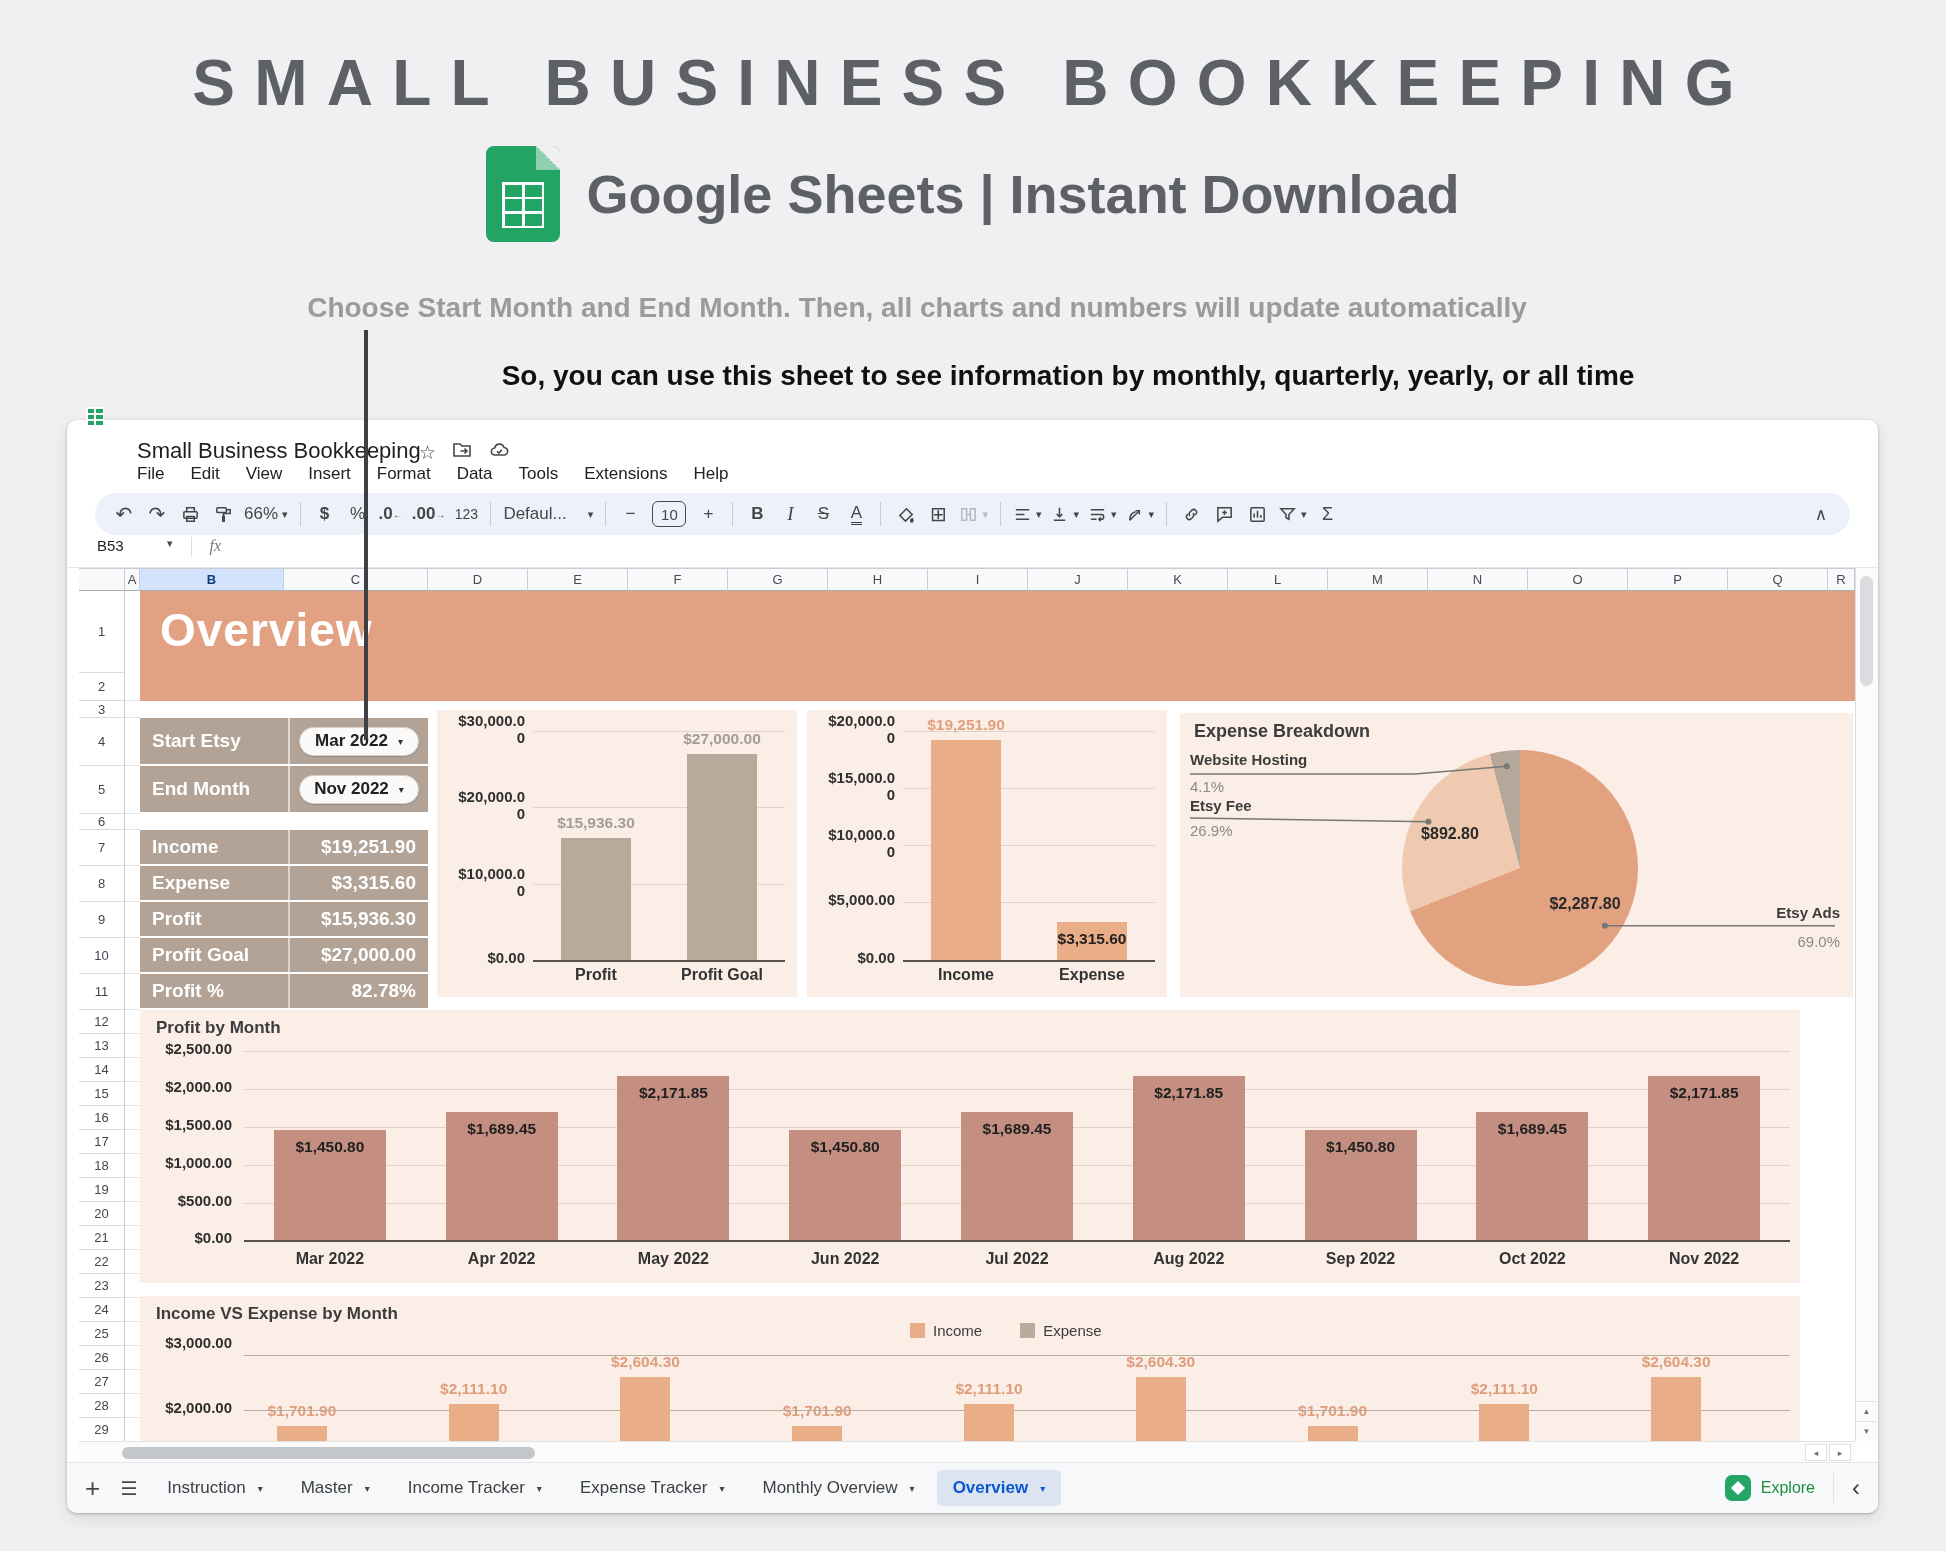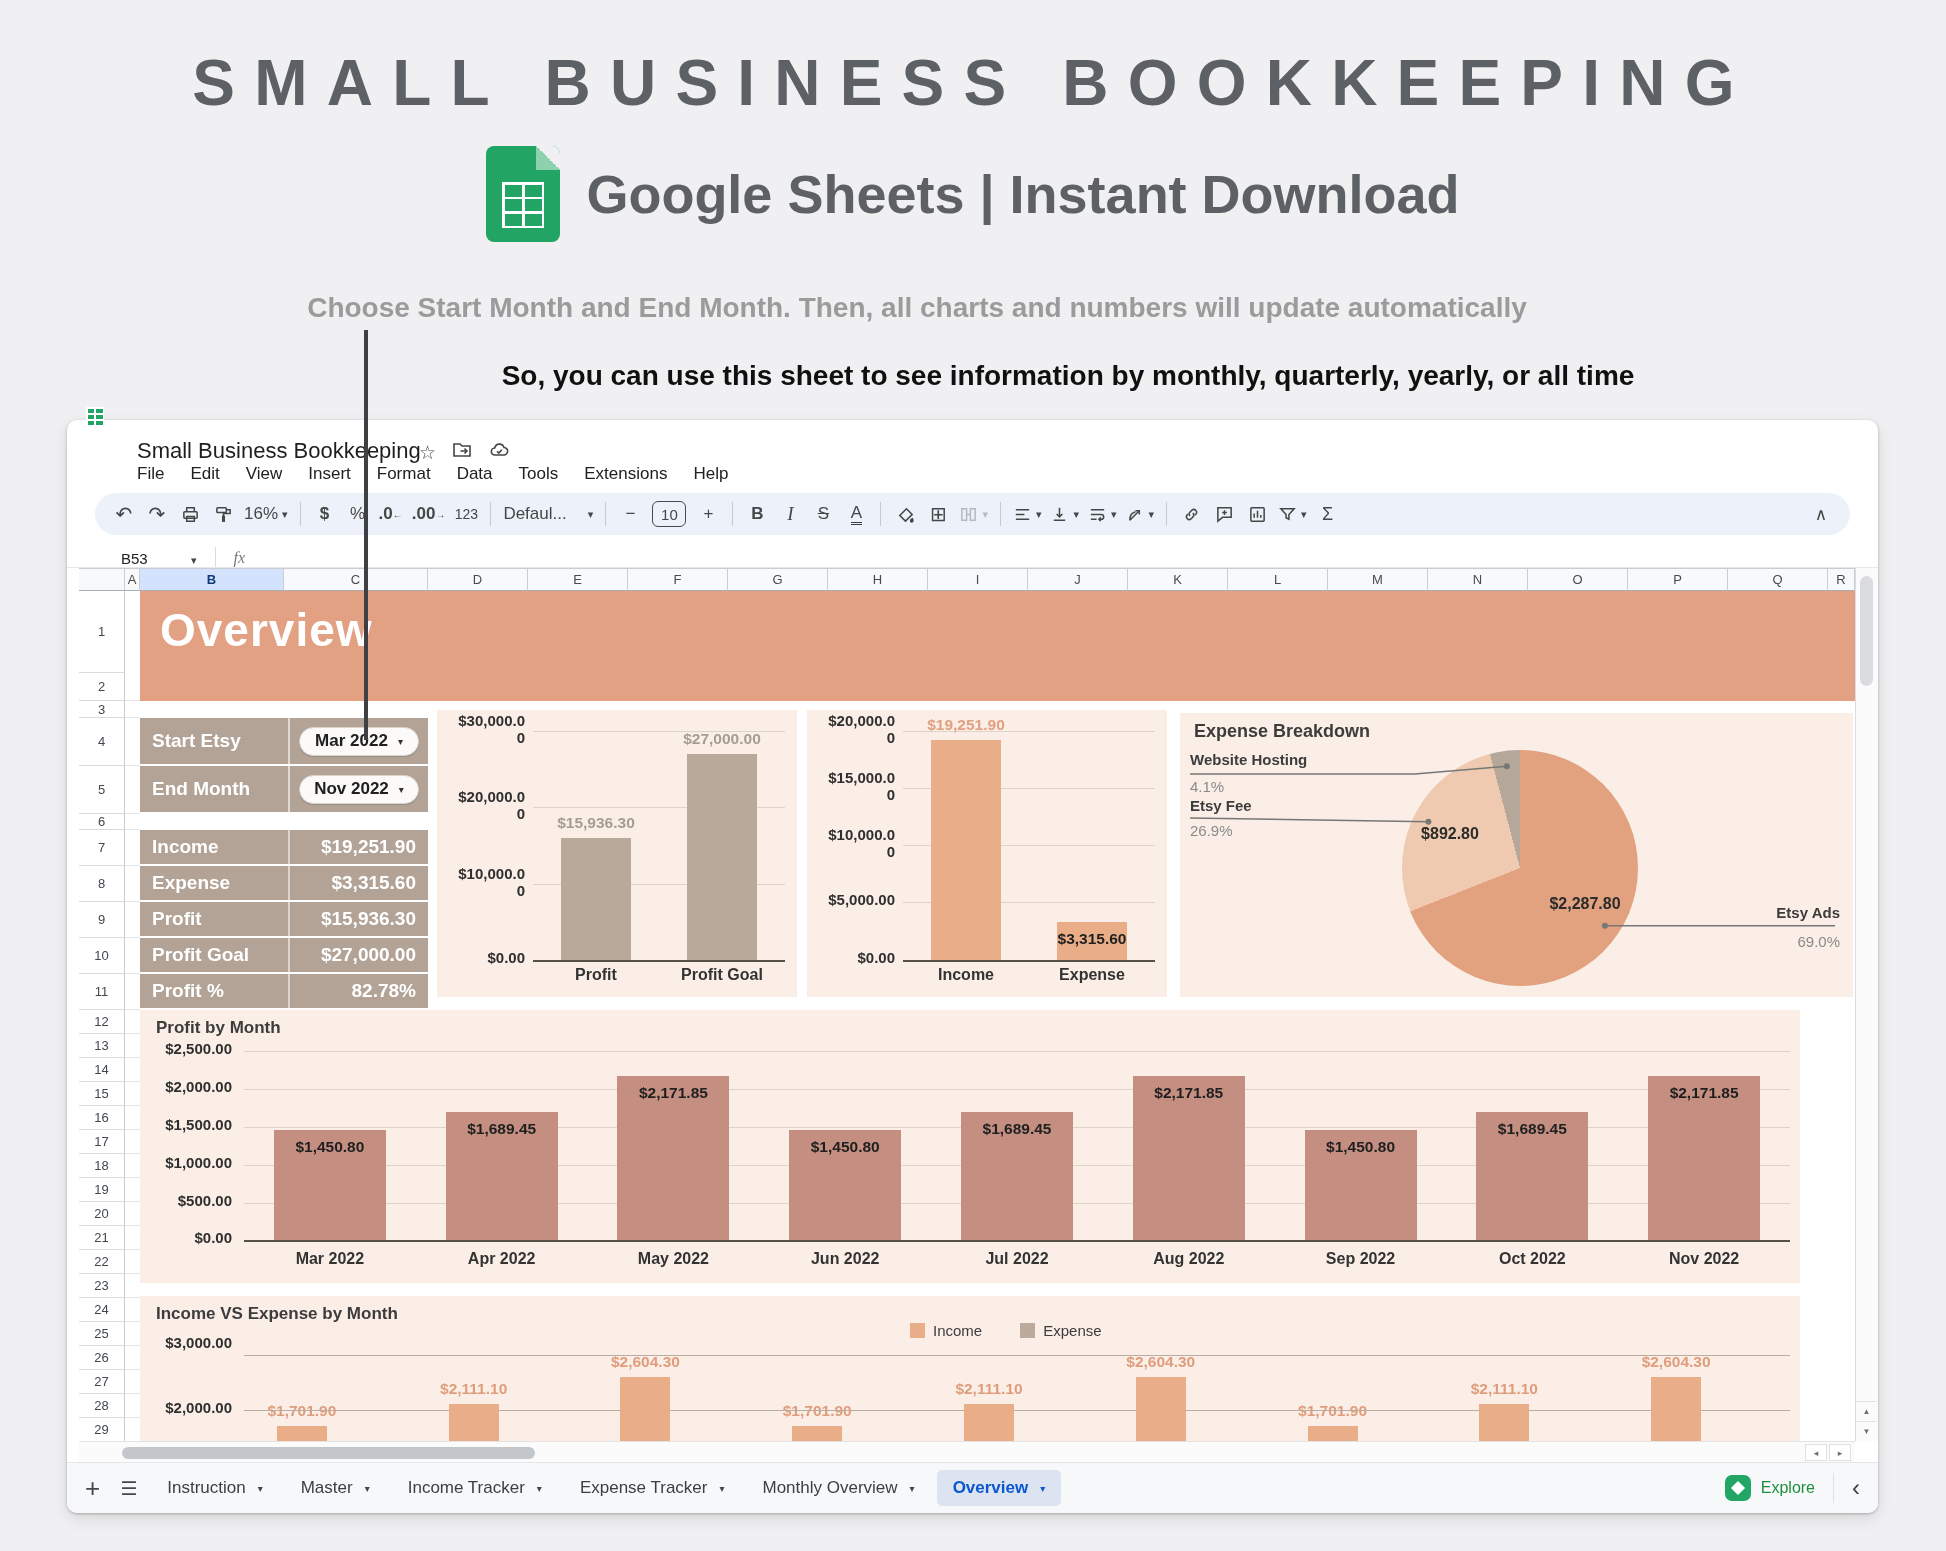--- a/index.html
+++ b/index.html
@@ -49,21 +49,21 @@
   .tbi svg { display:block; }
   .tb-div { width:1px; height:24px; background:#c6c9ce; margin:0 6px; }
   .caret { font-size:11px; margin-left:4px; color:#444746; }
   .fontsize { width:34px; height:26px; border:1.5px solid #474b4f; border-radius:6px; display:flex; align-items:center;
       justify-content:center; font-size:15px; margin:0 4px; }
   .tcA { border-bottom:3px double #3b3f44; line-height:1; padding-bottom:1px; font-size:17px;}
   .disabled { color:#b6bac0; }
   .spacer { flex:1; }
 
   
-  .fbar { left:0; top:117px; width:100%; height:31px; display:flex; align-items:flex-end; border-bottom:1px solid #e6e8ea;padding-left:24px; }
+  .fbar { left:0; top:117px; width:100%; height:31px; display:flex; align-items:flex-start; border-bottom:1px solid #e6e8ea; }
   .namebox { margin-left:30px; font-size:15px; color:#202124; width:66px; }
   .fx { font-family:"Liberation Serif","DejaVu Serif",serif; font-style:italic; color:#747a80; font-size:16px; }
 
   
   .colheads { left:12px; top:148px; width:1776px; height:23px; }
   .colcell { position:absolute; top:0; height:23px; background:#f8f9fa; border-right:1px solid #c9ccd1; border-top:1px solid #c9ccd1;
       border-bottom:1px solid #a9adb2; font-size:13px; color:#474b4f; display:flex; align-items:center; justify-content:center; }
   .colcell.sel { background:#d3e3fd; color:#123a7a; font-weight:bold; }
   .gridbody { left:12px; top:171px; width:1776px; height:850px; background:#fff; overflow:hidden; }
   .rowh { position:absolute; left:0; width:46px; background:#fff; border-bottom:1px solid #d8dadd; border-right:1px solid #c9ccd1;
@@ -189,21 +189,21 @@
         </svg>
     </span>
     <span class="tbi">
       <svg width="19" height="19" viewBox="0 0 20 20" fill="none" stroke="#444746" stroke-width="1.6">
           <rect x="3" y="3" width="10" height="5" rx="1"></rect>
           <path d="M13 5h4v4h-7v3"></path>
           <rect x="9.2" y="12" width="1.6" height="5"></rect>
         </svg>
     </span>
     <span class="tbi">
-        <span>16%</span>
+        <span>66%</span>
         <span class="caret">▾</span>
       </span>
     <span class="tb-div"></span>
     <span class="tbi b">$</span>
     <span class="tbi">%</span>
     <span class="tbi b">
         <span>.0</span>
         <sub style="font-size:10px;">←</sub>
       </span>
     <span class="tbi b">

